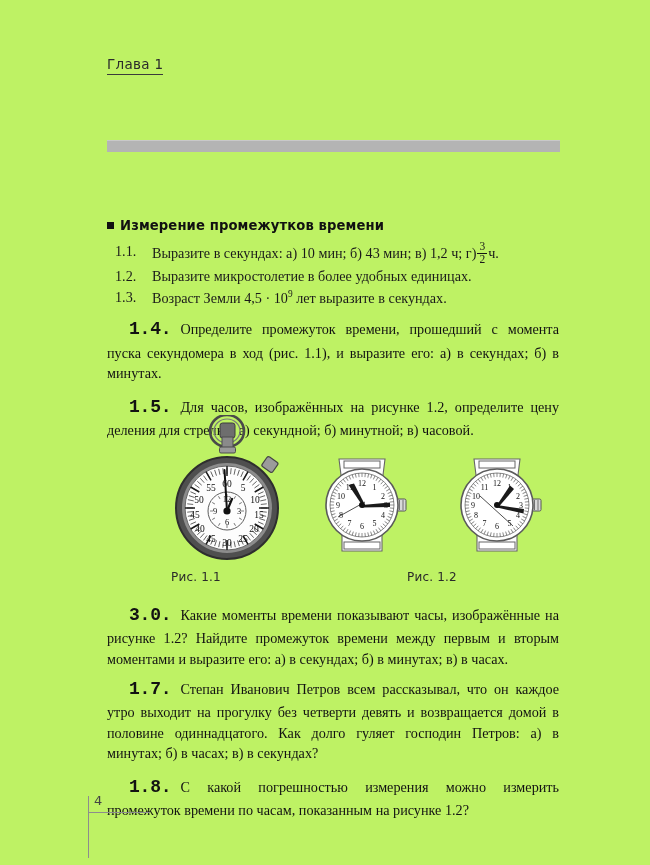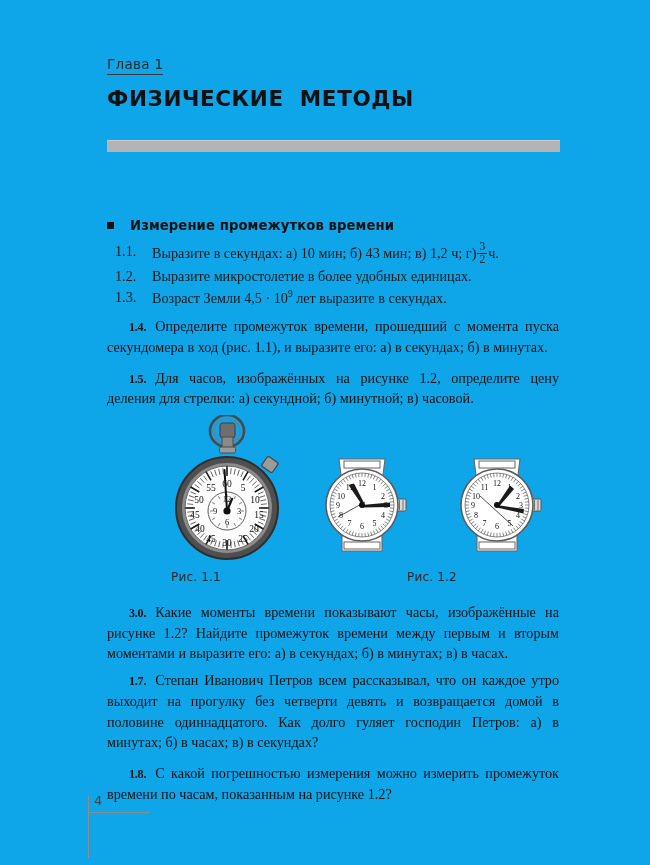--- a/index.html
+++ b/index.html
@@ -12,21 +12,21 @@
     height: 865px;
     position: relative;
     font-family: "Liberation Serif", serif;
     color: #1a1a1a;
     overflow: hidden;
   }
 
   .page {
     position: absolute;
     inset: 0;
-    background: #0ea5e9;
+    background: #bef264;
     padding-left: 39px;
   }
 
   
   .chapter-head {
     position: absolute;
     left: 107px;
     top: 55px;
     width: 455px;
   }
@@ -64,21 +64,21 @@
     position: absolute;
     left: 107px;
     top: 218px;
     font-family: "DejaVu Sans", sans-serif;
     font-weight: bold;
     font-size: 13.2px;
     color: #111;
     letter-spacing: 0.1px;
     display: flex;
     align-items: center;
-    gap: 16px;
+    gap: 6px;
   }
   .sq-bullet {
     width: 7px;
     height: 7px;
     background: #111;
     display: inline-block;
     position: relative;
     top: 0px;
   }
 
@@ -100,23 +100,23 @@
     font-family: "Liberation Serif", serif;
     font-size: 14.2px;
     line-height: 1.46;
     color: #121212;
     text-align: justify;
     text-justify: inter-word;
     margin: 0 0 1px 0;
   }
   .prob.indented { text-indent: 22px; margin-bottom: 4px; }
   .prob .num {
-    font-family: Liberation Serif, serif;
+    font-family: Liberation Mono, monospace;
     font-weight: bold;
-    font-size: 12px;
+    font-size: 18px;
     letter-spacing: -0.2px;
   }
   .prob .gap { display: inline-block; width: 9px; }
 
   
   .row {
     position: relative;
     padding-left: 45px;
     font-size: 14.2px;
     line-height: 1.5;
@@ -192,21 +192,20 @@
   }
 </style>
 </head>
 <body>
 
 <div class="page">
 
   <div class="chapter-head">
     <div class="chapter-label">Глава 1</div>
     <div class="chapter-title">
-      <span class="ln">ФИЗИЧЕСКИЕ  МЕТОДЫ</span>
     </div>
   </div>
   <div class="title-rule"></div>
 
   <div class="section-head">
     <span class="sq-bullet"></span>
     <span>Измерение промежутков времени</span>
   </div>
 
   <div class="problems-top">

